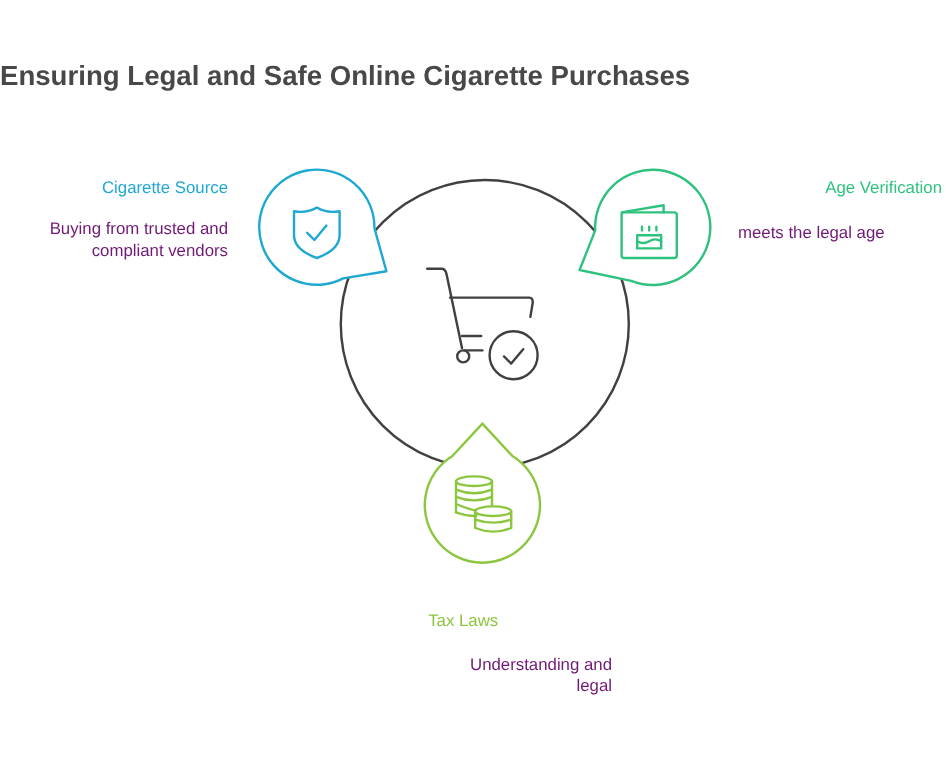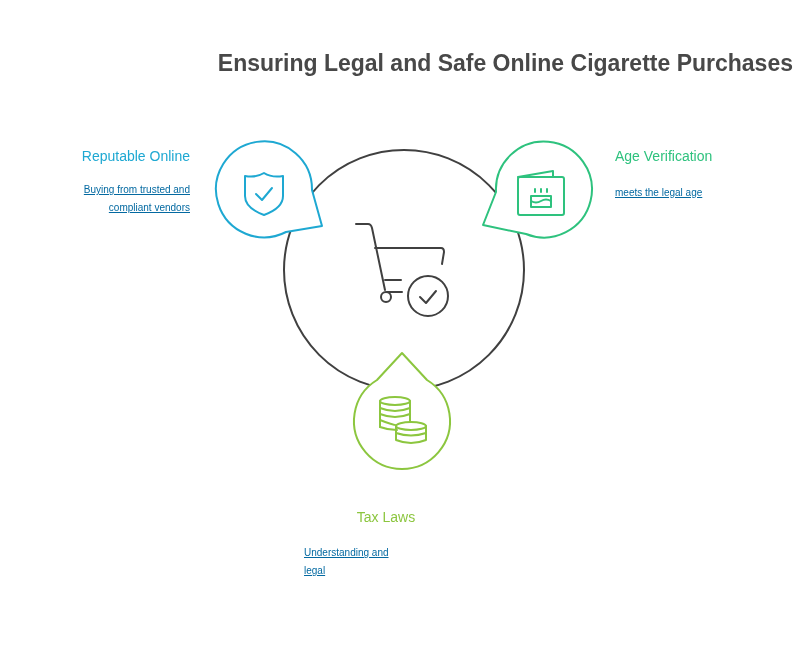--- a/index.html
+++ b/index.html
@@ -1,21 +1,21 @@
 <!DOCTYPE html>
 <html><head>
 <meta charset="utf-8">
 <style>
   html, body { margin: 0; padding: 0; background: #ffffff; }
   body { width: 793px; height: 648px; position: relative; overflow: hidden;
          font-family: "Liberation Sans", sans-serif; }
-  .title { position: absolute; left: 0; width: 793px; top: 50px; text-align: right;
+  .title { position: absolute; left: 0; width: 793px; top: 50px; text-align: left;
            font-size: 23px; font-weight: bold; color: #484848; }
   .label { position: absolute; font-size: 14px; }
-  .desc { position: absolute; font-size: 10px; color: #0369a1; line-height: 18px; text-decoration: underline; }
+  .desc { position: absolute; font-size: 14px; color: #701a75; line-height: 18px; }
   #diagram { position: absolute; left: 0; top: 0; }
 </style>
 </head>
 <body>
 
 <div class="title">Ensuring Legal and Safe Online Cigarette Purchases</div>
 
 <svg id="diagram" width="793" height="648" viewBox="0 0 793 648">
 
   <circle cx="404" cy="270" r="120" fill="none" stroke="#404040" stroke-width="2"></circle>
@@ -58,28 +58,28 @@
       <path d="M380 414 Q395 420 410 414"></path>
       <path d="M380 420 Q395 426 397 425"></path>
       <path d="M380 427 Q388 430 397 430"></path>
       <ellipse cx="411" cy="426" rx="15" ry="4" fill="#ffffff"></ellipse>
       <path d="M396 426 V440 Q411 446 426 440 V426"></path>
       <path d="M396 433 Q411 438 426 433"></path>
     </g>
   </g>
 </svg>
 
-<div class="label" style="left:20px; width:170px; top:148px; text-align:right; color:#1ea8d2;">Reputable Online</div>
+<div class="label" style="left:20px; width:170px; top:148px; text-align:right; color:#1ea8d2;">Cigarette Source</div>
 <div class="desc" style="left:10px; width:180px; top:181px; text-align:right;">
   <div>Buying from trusted and</div>
   <div>compliant vendors</div>
 </div>
 
-<div class="label" style="left:615px; width:170px; top:148px; text-align:left; color:#2ec27e;">Age Verification</div>
+<div class="label" style="left:615px; width:170px; top:148px; text-align:right; color:#2ec27e;">Age Verification</div>
 <div class="desc" style="left:615px; width:175px; top:184px; text-align:left;">
   <div>meets the legal age</div>
 </div>
 
 <div class="label" style="left:286px; width:200px; top:509px; text-align:center; color:#8cc63f;">Tax Laws</div>
-<div class="desc" style="left:304px; width:220px; top:544px; text-align:left;">
+<div class="desc" style="left:290px; width:220px; top:544px; text-align:right;">
   <div>Understanding and</div>
   <div>legal</div>
 </div>
 
 </body></html>

